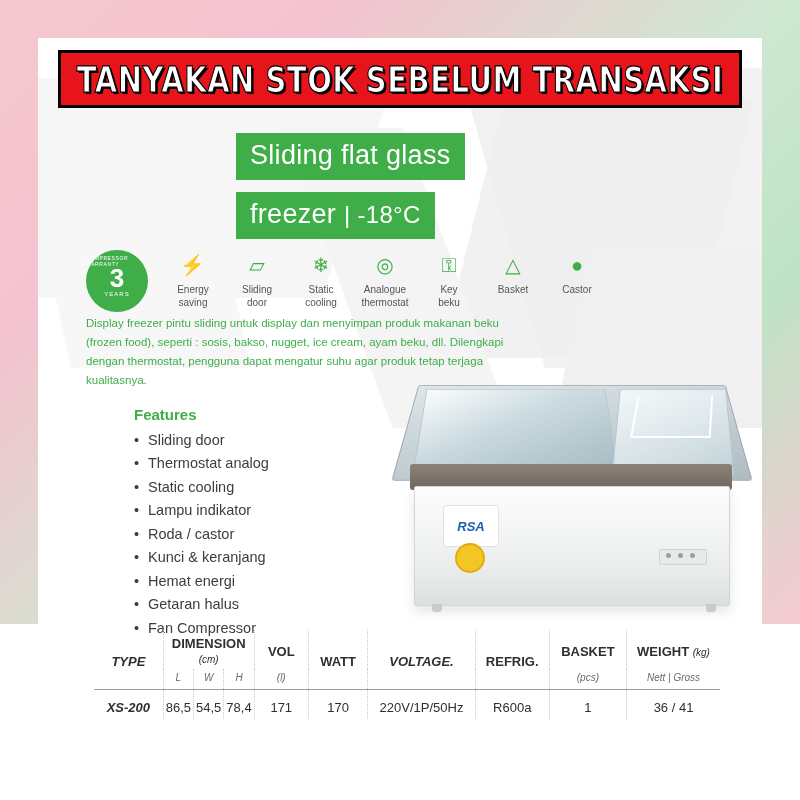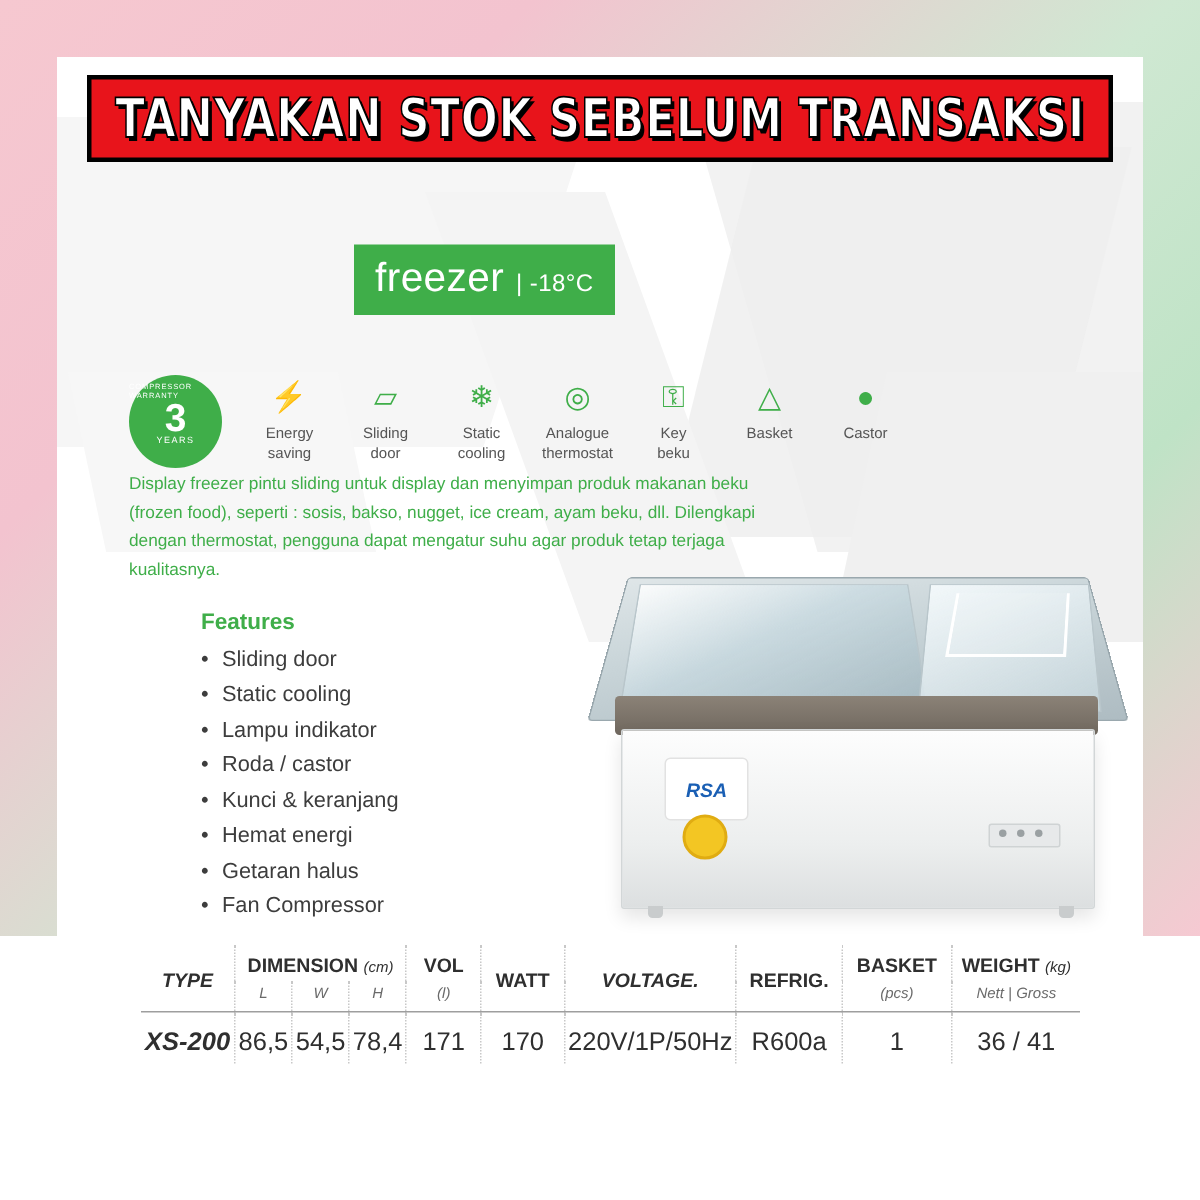--- a/index.html
+++ b/index.html
@@ -46,21 +46,21 @@
 
   
   .title-wrap{position:absolute;left:198px;top:95px;z-index:5;}
   .tline{
     display:inline-block;background:#3fae49;color:#fff;
     font-size:27px;padding:7px 14px 9px 14px;letter-spacing:.3px;
     font-family:"Liberation Sans",sans-serif;font-weight:normal;
     white-space:nowrap;
   }
   .tline2{margin-top:12px;}
-  .tline2 .temp{font-size:16px;margin-top:44px;}
+  .tline2 .temp{font-size:24px;margin-top:44px;}
 
   
   .iconstrip{position:absolute;left:48px;top:212px;display:flex;align-items:flex-start;z-index:5;}
   .warranty{
     width:62px;height:62px;border-radius:50%;background:#3fae49;color:#fff;
     display:flex;flex-direction:column;align-items:center;justify-content:center;
     margin-right:14px;flex:0 0 auto;position:relative;
   }
   .warranty .num{font-size:26px;font-weight:bold;line-height:1;}
   .warranty .yrs{font-size:6px;letter-spacing:1px;}
@@ -143,21 +143,21 @@
   
   .spec{
     position:absolute;left:56px;top:592px;width:626px;z-index:6;
     border-collapse:collapse;font-size:12px;color:#2f2f2f;
   }
   .spec td,.spec th{border-left:1px dotted #c8c8c8;border-right:1px dotted #c8c8c8;text-align:center;padding:3px 2px;}
   .spec .hrow1 th{font-weight:bold;font-size:13px;padding-top:6px;margin-top:40px;}
   .spec .hrow1 th .u{font-weight:normal;font-size:10px;font-style:italic;}
   .spec .hrow2 td{font-size:10px;font-style:italic;color:#6a6a6a;padding-bottom:6px;}
   .spec .sep td{border:none;border-top:1px solid #9e9e9e;height:0;padding:0;}
-  .spec .vrow td{font-size:17px;padding:10px 2px 4px 2px;}
+  .spec .vrow td{font-size:13px;padding:10px 2px 4px 2px;}
   .spec .vrow td.type{font-weight:bold;}
   .spec .noline{border-left:none;border-right:none;}
   .spec .edgeL{border-left:none;font-style:italic;} .spec .edgeR{border-right:none;}
 </style>
 </head>
 <body>
 
 <div class="page">
   <div class="sheet">
 
@@ -168,21 +168,21 @@
         <i class="b4"></i>
         <i class="b5"></i>
         <i class="b6"></i>
     </div>
 
     <div class="banner">
       <span>TANYAKAN STOK SEBELUM TRANSAKSI</span>
     </div>
 
     <div class="title-wrap">
-      <br>
+      <div class="tline">Sliding flat glass</div><br>
       <div class="tline tline2">
         <span>freezer</span>
         <span class="temp">| -18°C</span>
       </div>
     </div>
 
     <div class="iconstrip">
       <div class="warranty">
         <div class="arc">COMPRESSOR WARRANTY</div>
         <div class="num">3</div>
@@ -223,20 +223,21 @@
         <div class="cap" style="white-space:pre-line">Castor</div>
       </div>
     </div>
 
     <div class="desc">Display freezer pintu sliding untuk display dan menyimpan produk makanan beku (frozen food), seperti : sosis, bakso, nugget, ice cream, ayam beku, dll. Dilengkapi dengan thermostat, pengguna dapat mengatur suhu agar produk tetap terjaga kualitasnya.</div>
 
     <div class="features">
       <h3>Features</h3>
       <ul>
         <li>Sliding door</li>
+        <li>Thermostat analog</li>
         <li>Static cooling</li>
         <li>Lampu indikator</li>
         <li>Roda / castor</li>
         <li>Kunci &amp; keranjang</li>
         <li>Hemat energi</li>
         <li>Getaran halus</li>
         <li>Fan Compressor</li>
       </ul>
     </div>
 

